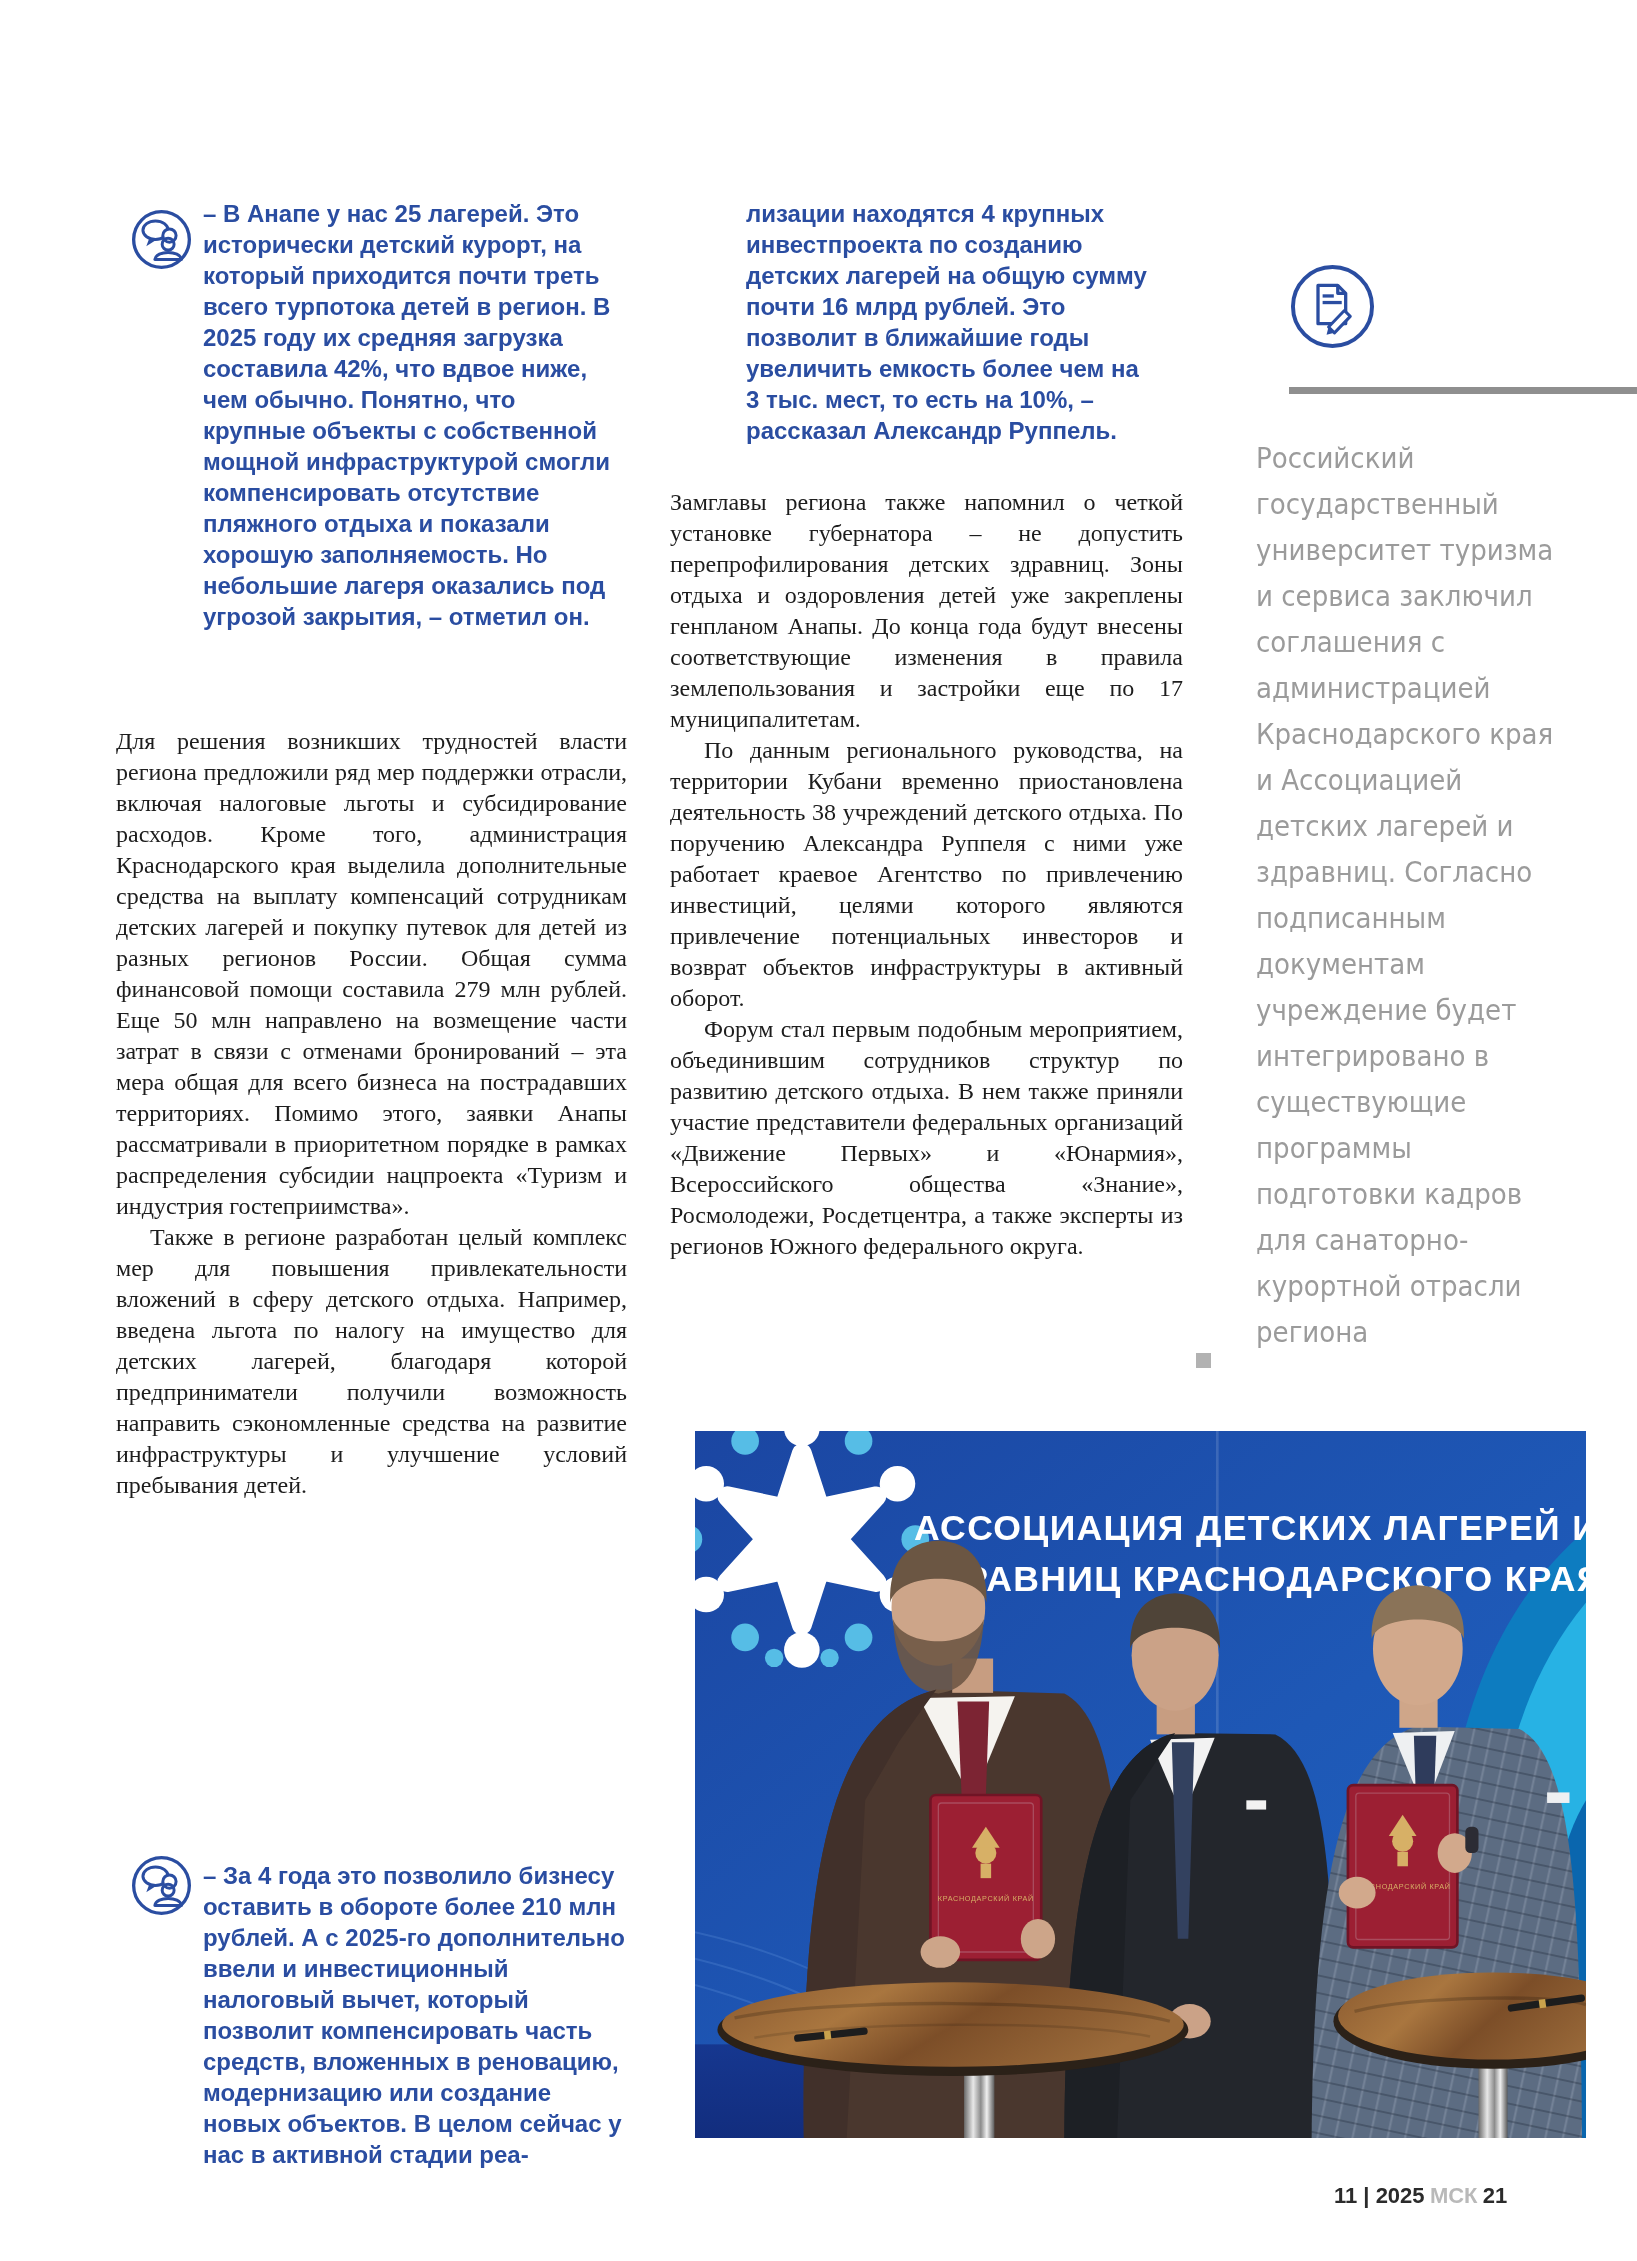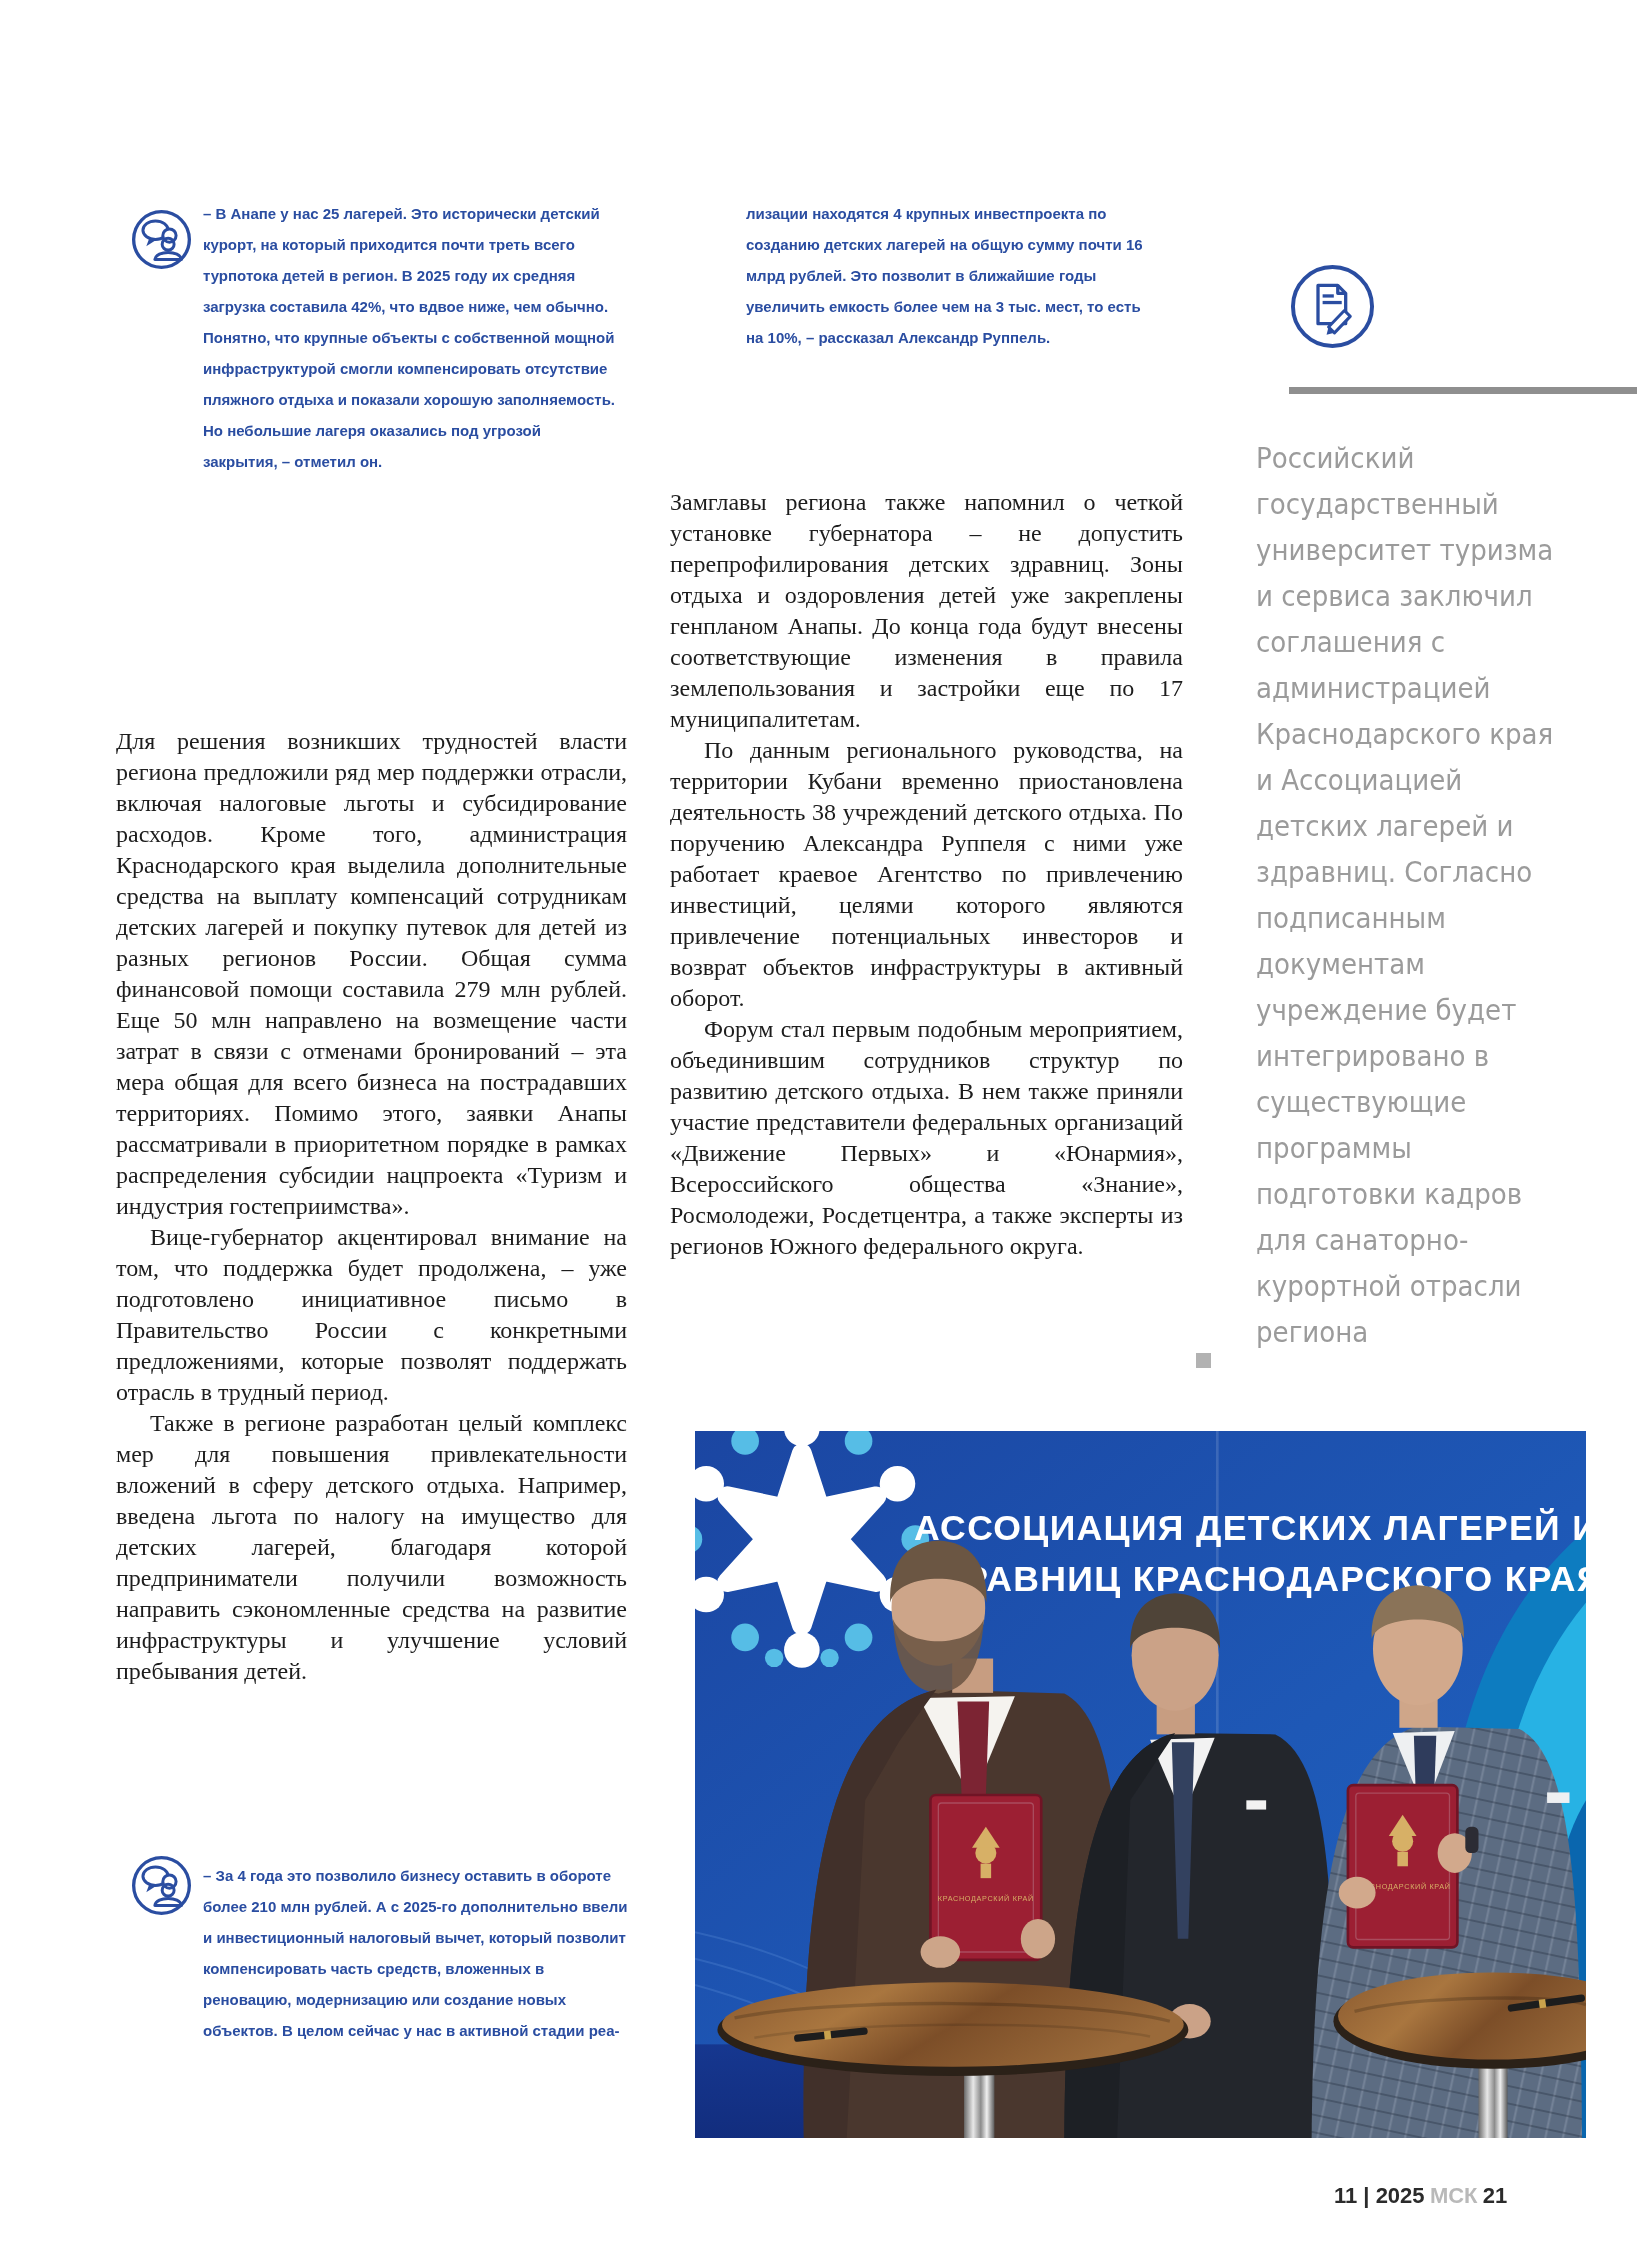--- a/index.html
+++ b/index.html
@@ -13,21 +13,21 @@
   }
   
   .quote-icon{
     position:absolute;
     width:61px;height:61px;
   }
   .pull-quote{
     position:absolute;
     font-family:"Liberation Sans", sans-serif;
     font-weight:600;
-    font-size:15px;
+    font-size:24px;
     line-height:31px;
     color:#2a4da1;
     text-align:left;
   }
   
   .body-col{
     position:absolute;
     font-family:"Liberation Serif", serif;
     font-size:24px;
     line-height:31px;
@@ -89,21 +89,20 @@
       <path d="M28,43 L23,56 L39,46 Z" fill="#2a4da1"></path>
       <circle cx="58" cy="40" r="10" fill="#ffffff" stroke="#2a4da1" stroke-width="4.5"></circle>
       <circle cx="56" cy="53" r="9" fill="none" stroke="#2a4da1" stroke-width="4.5"></circle>
       <path d="M36,76 C38,62 74,62 76,76 Z" fill="none" stroke="#2a4da1" stroke-width="4.5" stroke-linejoin="round"></path>
     </svg>
   </div>
   <div class="pull-quote" style="left:203px;top:198px;width:416px;">– В Анапе у нас 25 лагерей. Это исторически детский курорт, на который приходится почти треть всего турпотока детей в регион. В 2025 году их средняя загрузка составила 42%, что вдвое ниже, чем обычно. Понятно, что крупные объекты с собственной мощной инфраструктурой смогли компенсировать отсутствие пляжного отдыха и показали хорошую заполняемость. Но небольшие лагеря оказались под угрозой закрытия, – отметил он.</div>
 
   <div class="body-col" style="left:116px;top:726px;width:511px;">
     <p>Для решения возникших трудностей власти региона предложили ряд мер поддержки отрасли, включая налоговые льготы и субсидирование расходов. Кроме того, администрация Краснодарского края выделила дополнительные средства на выплату компенсаций сотрудникам детских лагерей и покупку путевок для детей из разных регионов России. Общая сумма финансовой помощи составила 279 млн рублей. Еще 50 млн направлено на возмещение части затрат в связи с отменами бронирований – эта мера общая для всего бизнеса на пострадавших территориях. Помимо этого, заявки Анапы рассматривали в приоритетном порядке в рамках распределения субсидии нацпроекта «Туризм и индустрия гостеприимства».</p>
-    <p class="indent">Вице-губернатор акцентировал внимание на том, что поддержка будет продолжена, – уже подготовлено инициативное письмо в Правительство России с конкретными предложениями, которые позволят поддержать отрасль в трудный период.</p>
     <p class="indent">Также в регионе разработан целый комплекс мер для повышения привлекательности вложений в сферу детского отдыха. Например, введена льгота по налогу на имущество для детских лагерей, благодаря которой предприниматели получили возможность направить сэкономленные средства на развитие инфраструктуры и улучшение условий пребывания детей.</p>
   </div>
 
   <div class="quote-icon" style="left:131px;top:1855px;">
     <svg viewBox="0 0 92 92">
       <circle cx="46" cy="46" r="42" fill="none" stroke="#2a4da1" stroke-width="5"></circle>
       <ellipse cx="37" cy="32" rx="19" ry="14" fill="none" stroke="#2a4da1" stroke-width="4.5"></ellipse>
       <path d="M28,43 L23,56 L39,46 Z" fill="#2a4da1"></path>
       <circle cx="58" cy="40" r="10" fill="#ffffff" stroke="#2a4da1" stroke-width="4.5"></circle>
       <circle cx="56" cy="53" r="9" fill="none" stroke="#2a4da1" stroke-width="4.5"></circle>

